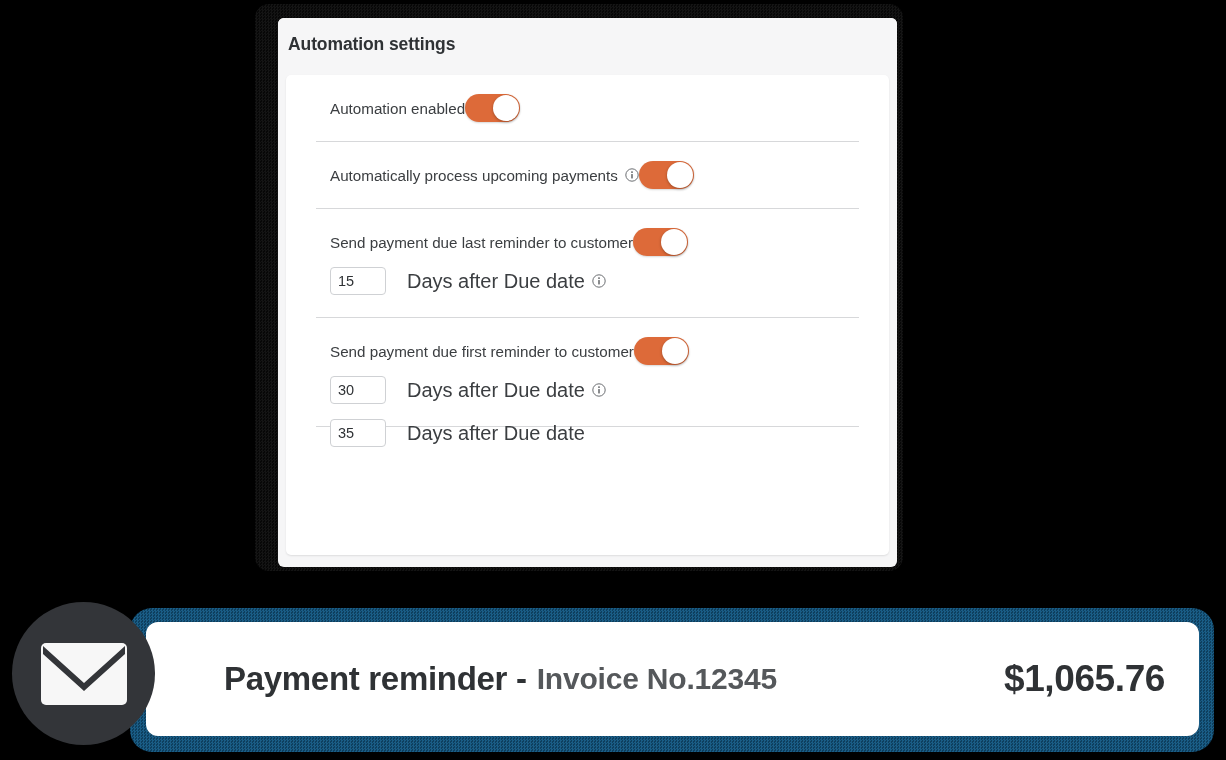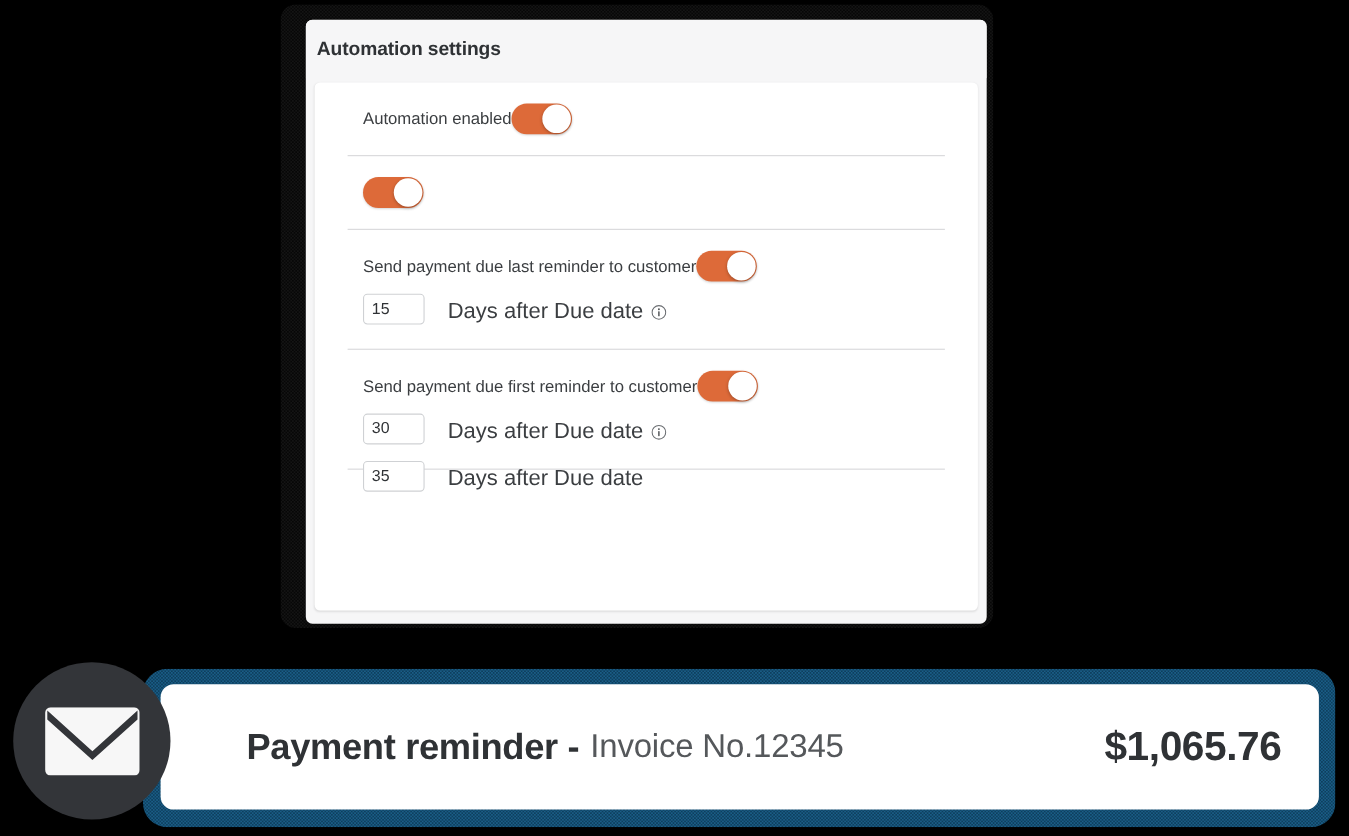--- a/index.html
+++ b/index.html
@@ -125,21 +125,21 @@
     width: 26px;
     height: 26px;
     border-radius: 50%;
     background: #ffffff;
     box-shadow: 0 1px 3px rgba(0,0,0,0.3);
   }
 
   
   .days-row {
     display: flex;
-    align-items: flex-end;
+    align-items: center;
     padding: 0 8px 22px 18px;
     margin-top: -8px;
   }
 
   .days-input {
     width: 56px;
     height: 28px;
     border: 1px solid #cfd1d4;
     border-radius: 4px;
     background: #ffffff;
@@ -191,21 +191,21 @@
     font-size: 33px;
     font-weight: bold;
     color: #2f3235;
     letter-spacing: -0.3px;
     white-space: nowrap;
     margin-left: 18px;
   }
 
   .banner-sub {
     font-size: 30px;
-    font-weight: normal;
+    font-weight: bold;
     color: #55585b;
     letter-spacing: -0.2px;
     margin-left: 10px;
     white-space: nowrap;
   }
 
   .banner-amount {
     margin-left: auto;
     font-size: 37px;
     font-weight: bold;
@@ -250,20 +250,30 @@
           <span class="row-label">Automation enabled</span>
           <div class="toggle">
             <div class="knob"></div>
           </div>
         </div>
       </div>
       <div class="row-divider"></div>
 
       <div class="setting-row">
         <div class="row-main">
+          <span class="row-label">
+            <span>Automatically process upcoming payments</span>
+            <span class="info-icon">
+              <svg width="14" height="14" viewBox="0 0 14 14">
+                <circle cx="7" cy="7" r="6.2" fill="none" stroke="#6b6e72" stroke-width="1"></circle>
+                <circle cx="7" cy="4.1" r="0.85" fill="#4a4d50"></circle>
+                <rect x="6.35" y="5.9" width="1.3" height="4.6" rx="0.55" fill="#4a4d50"></rect>
+              </svg>
+            </span>
+          </span>
           <div class="toggle">
             <div class="knob"></div>
           </div>
         </div>
       </div>
       <div class="row-divider"></div>
 
       <div class="setting-row">
         <div class="row-main">
           <span class="row-label">Send payment due last reminder to customer</span>

